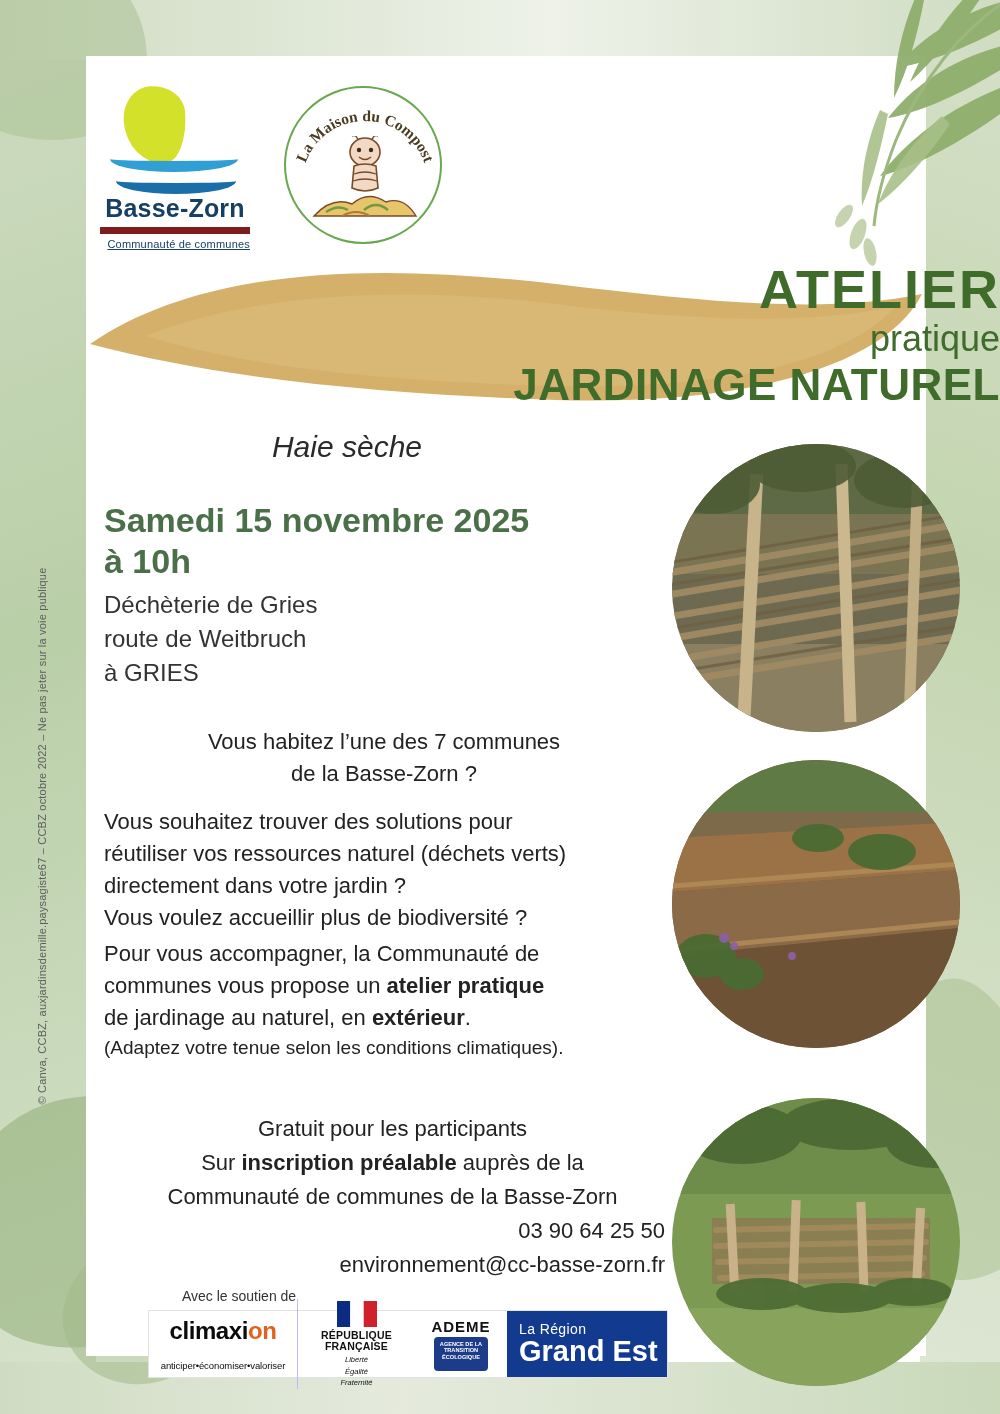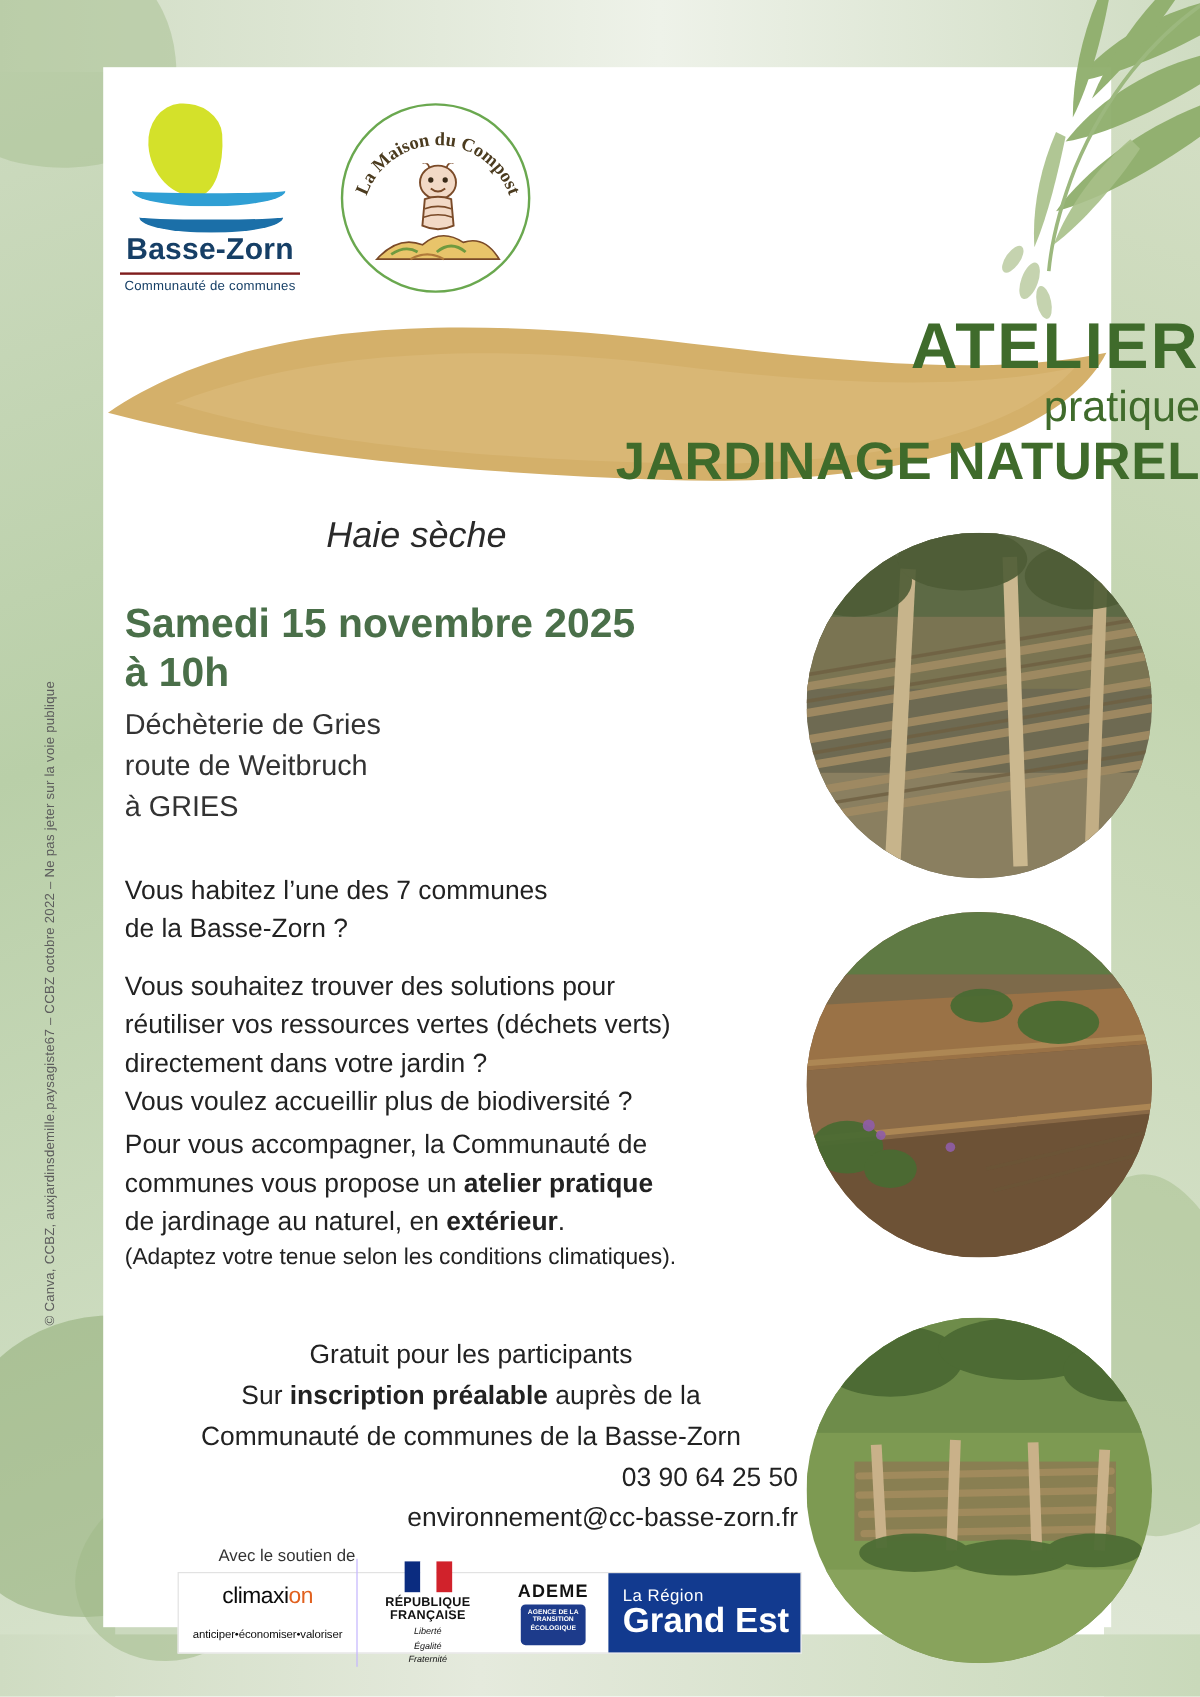--- a/index.html
+++ b/index.html
@@ -72,22 +72,22 @@
     border-bottom: 11px solid #2f9fd4;
     border-radius: 0 0 50% 50%;
   }
   .bz-wave1 { top: 60px; }
   .bz-wave2 { top: 82px; border-bottom-color: #1b6fa8; width: 120px; left: 16px; }
   .logo-bz .name {
     font-size: 25px; font-weight: bold; color: #163f66; text-align: center;
     letter-spacing: .2px; line-height: 1;
   }
   .logo-bz .sub {
-    margin-top: 6px; font-size: 11px; color: #163f66; text-align: center;
-    border-top: 2px solid #7f1d1d; padding-top: 4px; letter-spacing: .2px;
+    margin-top: 6px; font-size: 11px; color: #163f66; text-align: right;
+    border-top: 7px solid #7f1d1d; padding-top: 4px; letter-spacing: .2px; text-decoration: underline;
   }
   .logo-compost {
     width: 158px; height: 158px; border: 2px solid #6aa84f; border-radius: 50%;
     position: relative; background: #fff; overflow: hidden;
   }
   .lc-arc {
     position: absolute; left: 0; top: 0; width: 158px; height: 158px;
   }
   .lc-arc text { font-family: "Liberation Serif", serif; font-size: 15.5px; fill: #4b3b1f; font-weight: bold; }
   .lc-worm { position: absolute; left: 52px; top: 48px; width: 54px; height: 62px; }
@@ -112,21 +112,21 @@
   .date {
     position: absolute; left: 104px; top: 500px; width: 560px;
     font-size: 34px; font-weight: bold; color: #4a6f49; line-height: 1.22;
   }
   .place {
     position: absolute; left: 104px; top: 588px; width: 520px;
     font-size: 24px; color: #333; line-height: 1.42;
   }
   .q1 {
     position: absolute; left: 104px; top: 726px; width: 560px;
-    font-size: 22px; color: #222; line-height: 1.45; text-align: left;
+    font-size: 22px; color: #222; line-height: 1.45; text-align: center;
   }
   .q2 {
     position: absolute; left: 104px; top: 806px; width: 560px;
     font-size: 22px; color: #222; line-height: 1.45;
   }
   .q3 {
     position: absolute; left: 104px; top: 938px; width: 570px;
     font-size: 22px; color: #222; line-height: 1.45;
   }
   .q3 b { font-weight: bold; }
@@ -160,21 +160,21 @@
     position: absolute; left: 148px; top: 1288px; width: 520px; height: 92px;
   }
   .footer .soutien {
     position: absolute; left: 34px; top: 0; font-size: 14px; color: #333;
   }
   .partners {
     position: absolute; left: 0; top: 22px; width: 520px; height: 68px;
     background: #fff; border: 1px solid #e2e2e2; display: flex; align-items: center;
   }
   .p-clima { width: 148px; text-align: center; padding: 0 6px; }
-  .p-clima .w { font-size: 19px; color: #0b0b0b; font-weight: normal; letter-spacing: -.4px; }
+  .p-clima .w { font-size: 24px; color: #0b0b0b; font-weight: bold; letter-spacing: -.4px; }
   .p-clima .w .o { color: #e1611f; }
   .p-clima .tag { font-size: 9.5px; color: #0b0b0b; margin-top: 15px; letter-spacing: -.1px; }
   .p-rf { width: 118px; text-align: center; border-left: 1px solid #c4b5fd; padding: 2px 4px; }
   .p-rf .flag { width: 40px; height: 26px; margin: 0 auto 3px; display: block; }
   .p-rf .n1 { font-size: 10.5px; font-weight: bold; color: #111; line-height: 1.12; letter-spacing: .2px; }
   .p-rf .n2 { font-size: 7.5px; font-style: italic; color: #111; line-height: 1.25; margin-top: 2px; }
   .p-ademe { width: 92px; text-align: center; }
   .p-ademe .a { font-size: 15px; font-weight: bold; color: #111; letter-spacing: 1px; }
   .p-ademe .globe {
     width: 54px; height: 34px; margin: 2px auto 0; background: #1d3b8b; border-radius: 4px;
@@ -288,21 +288,21 @@
     <div>à GRIES</div>
   </div>
 
   <div class="q1">
     <div>Vous habitez l’une des 7 communes</div>
     <div>de la Basse-Zorn ?</div>
   </div>
 
   <div class="q2">
     <div>Vous souhaitez trouver des solutions pour</div>
-    <div>réutiliser vos ressources vertes (déchets verts)</div>
+    <div>réutiliser vos ressources naturel (déchets verts)</div>
     <div>directement dans votre jardin ?</div>
     <div>Vous voulez accueillir plus de biodiversité ?</div>
   </div>
 
   <div class="q3">
     <div>Pour vous accompagner, la Communauté de</div>
     <div>
       <span>communes vous propose un </span><b>atelier pratique</b>
     </div>
     <div>

